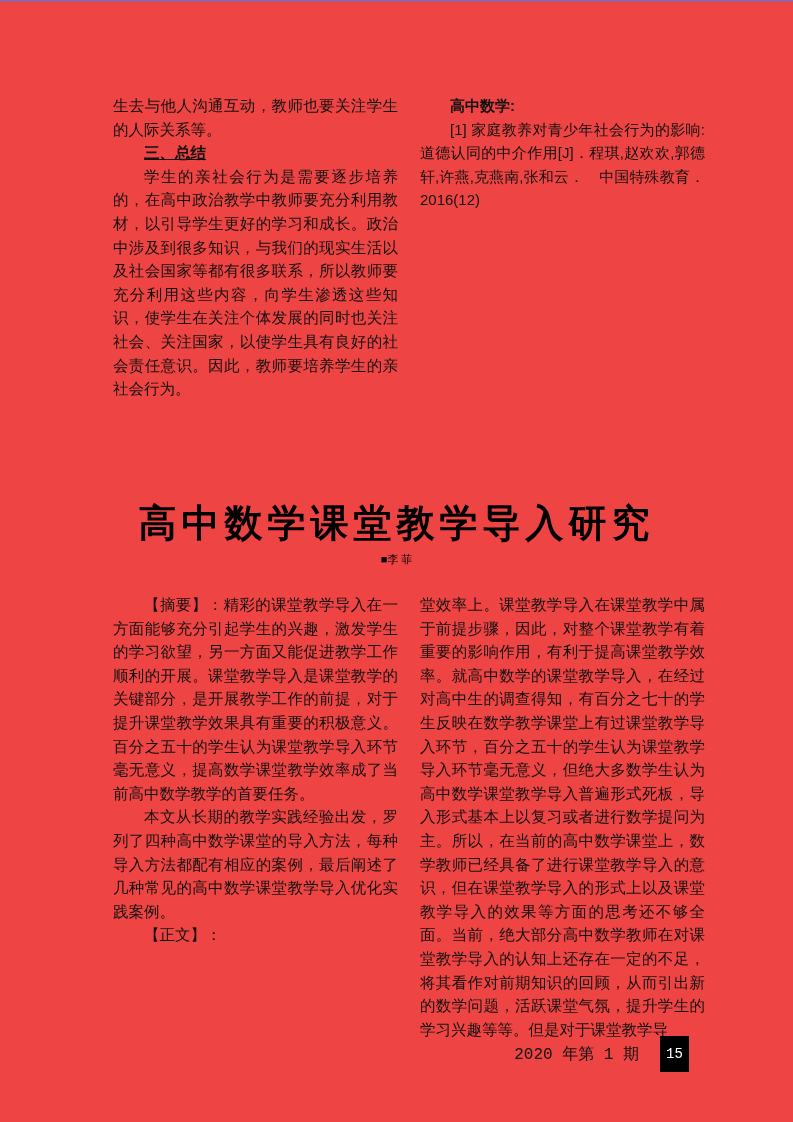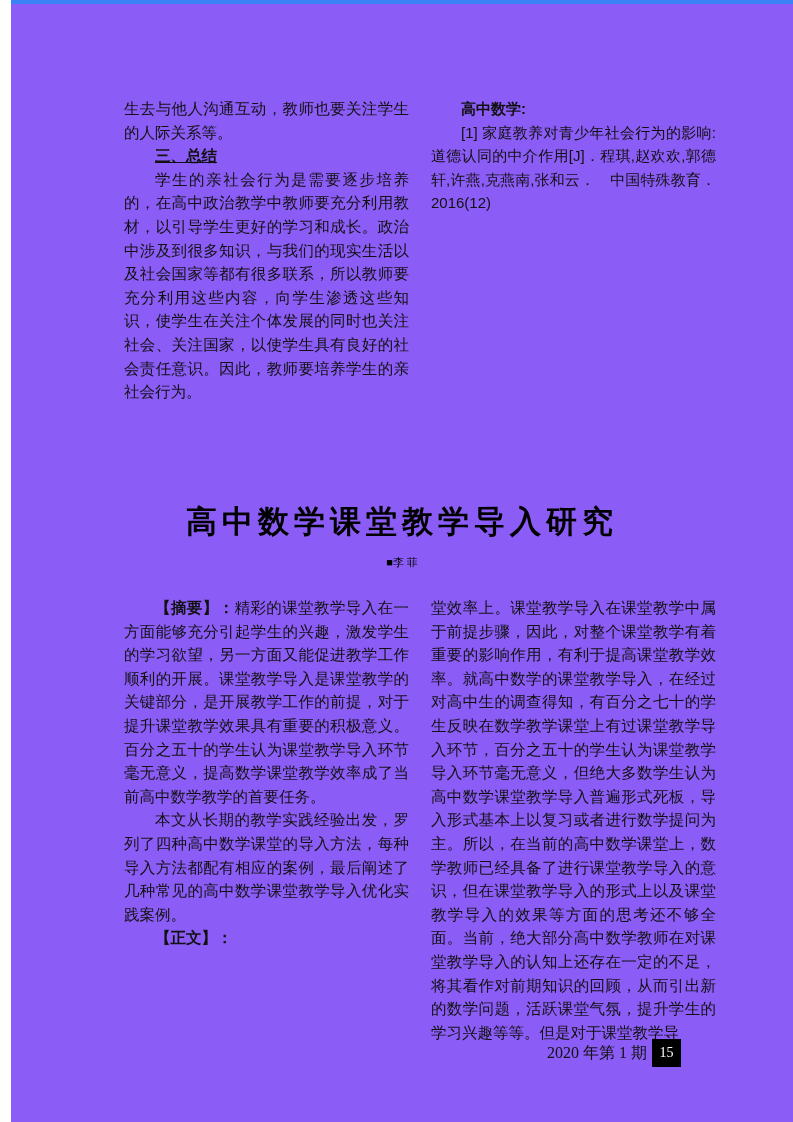--- a/index.html
+++ b/index.html
@@ -7,23 +7,22 @@
   body {
     width: 793px; height: 1122px;
     background: #ffffff;
     color: #111111;
     font-family: "Liberation Serif", "DejaVu Serif", serif;
     position: relative;
     overflow: hidden;
   }
   .page {
     position: absolute; inset: 0;
-    background: #8b5cf6;
-    border-top: 4px solid #3b82f6;
-    margin-left: 11px;
+    background: #ef4444;
+    border-top: 1px solid #3b82f6;
   }
   .top-section {
     position: absolute; top: 93px; left: 113px; width: 592px;
     display: flex; gap: 22px;
   }
   .body-section {
     position: absolute; top: 592px; left: 113px; width: 592px;
     display: flex; gap: 22px;
   }
   .col {
@@ -40,43 +39,43 @@
     font-weight: bold;
     text-decoration: underline;
   }
   .refs {
     font-family: "Liberation Sans", "DejaVu Sans", sans-serif;
     font-size: 15px;
   }
   .refhead { font-weight: bold; }
   .label-bold {
     font-family: "Liberation Sans", "DejaVu Sans", sans-serif;
-    font-weight: bold;
+    font-weight: normal;
   }
   .title {
     position: absolute; top: 497px; left: 0; width: 100%;
     margin: 0; text-align: center;
-    font-size: 31px; font-weight: bold; letter-spacing: 5px;
+    font-size: 38px; font-weight: bold; letter-spacing: 5px;
     font-family: "Liberation Serif", "DejaVu Serif", serif;
     color: #000000;
   }
   .author {
     position: absolute; top: 551px; left: 0; width: 100%;
     text-align: center;
     font-size: 11px; color: #000000;
   }
   .footer {
-    position: absolute; top: 1035px; right: 112px;
-    display: flex; align-items: center; gap: 5px;
-    font-family: Liberation Serif, serif;
+    position: absolute; top: 1035px; right: 104px;
+    display: flex; align-items: center; gap: 21px;
+    font-family: Liberation Mono, monospace;
   }
   .issue { font-size: 16px; color: #111111; }
   .pagenum {
     display: inline-flex; align-items: center; justify-content: center;
-    width: 29px; height: 28px;
+    width: 29px; height: 36px;
     background: #000000; color: #ffffff;
     font-size: 14px;
   }
 </style>
 </head>
 <body>
 
 <div class="page">
 
   <section class="top-section">

